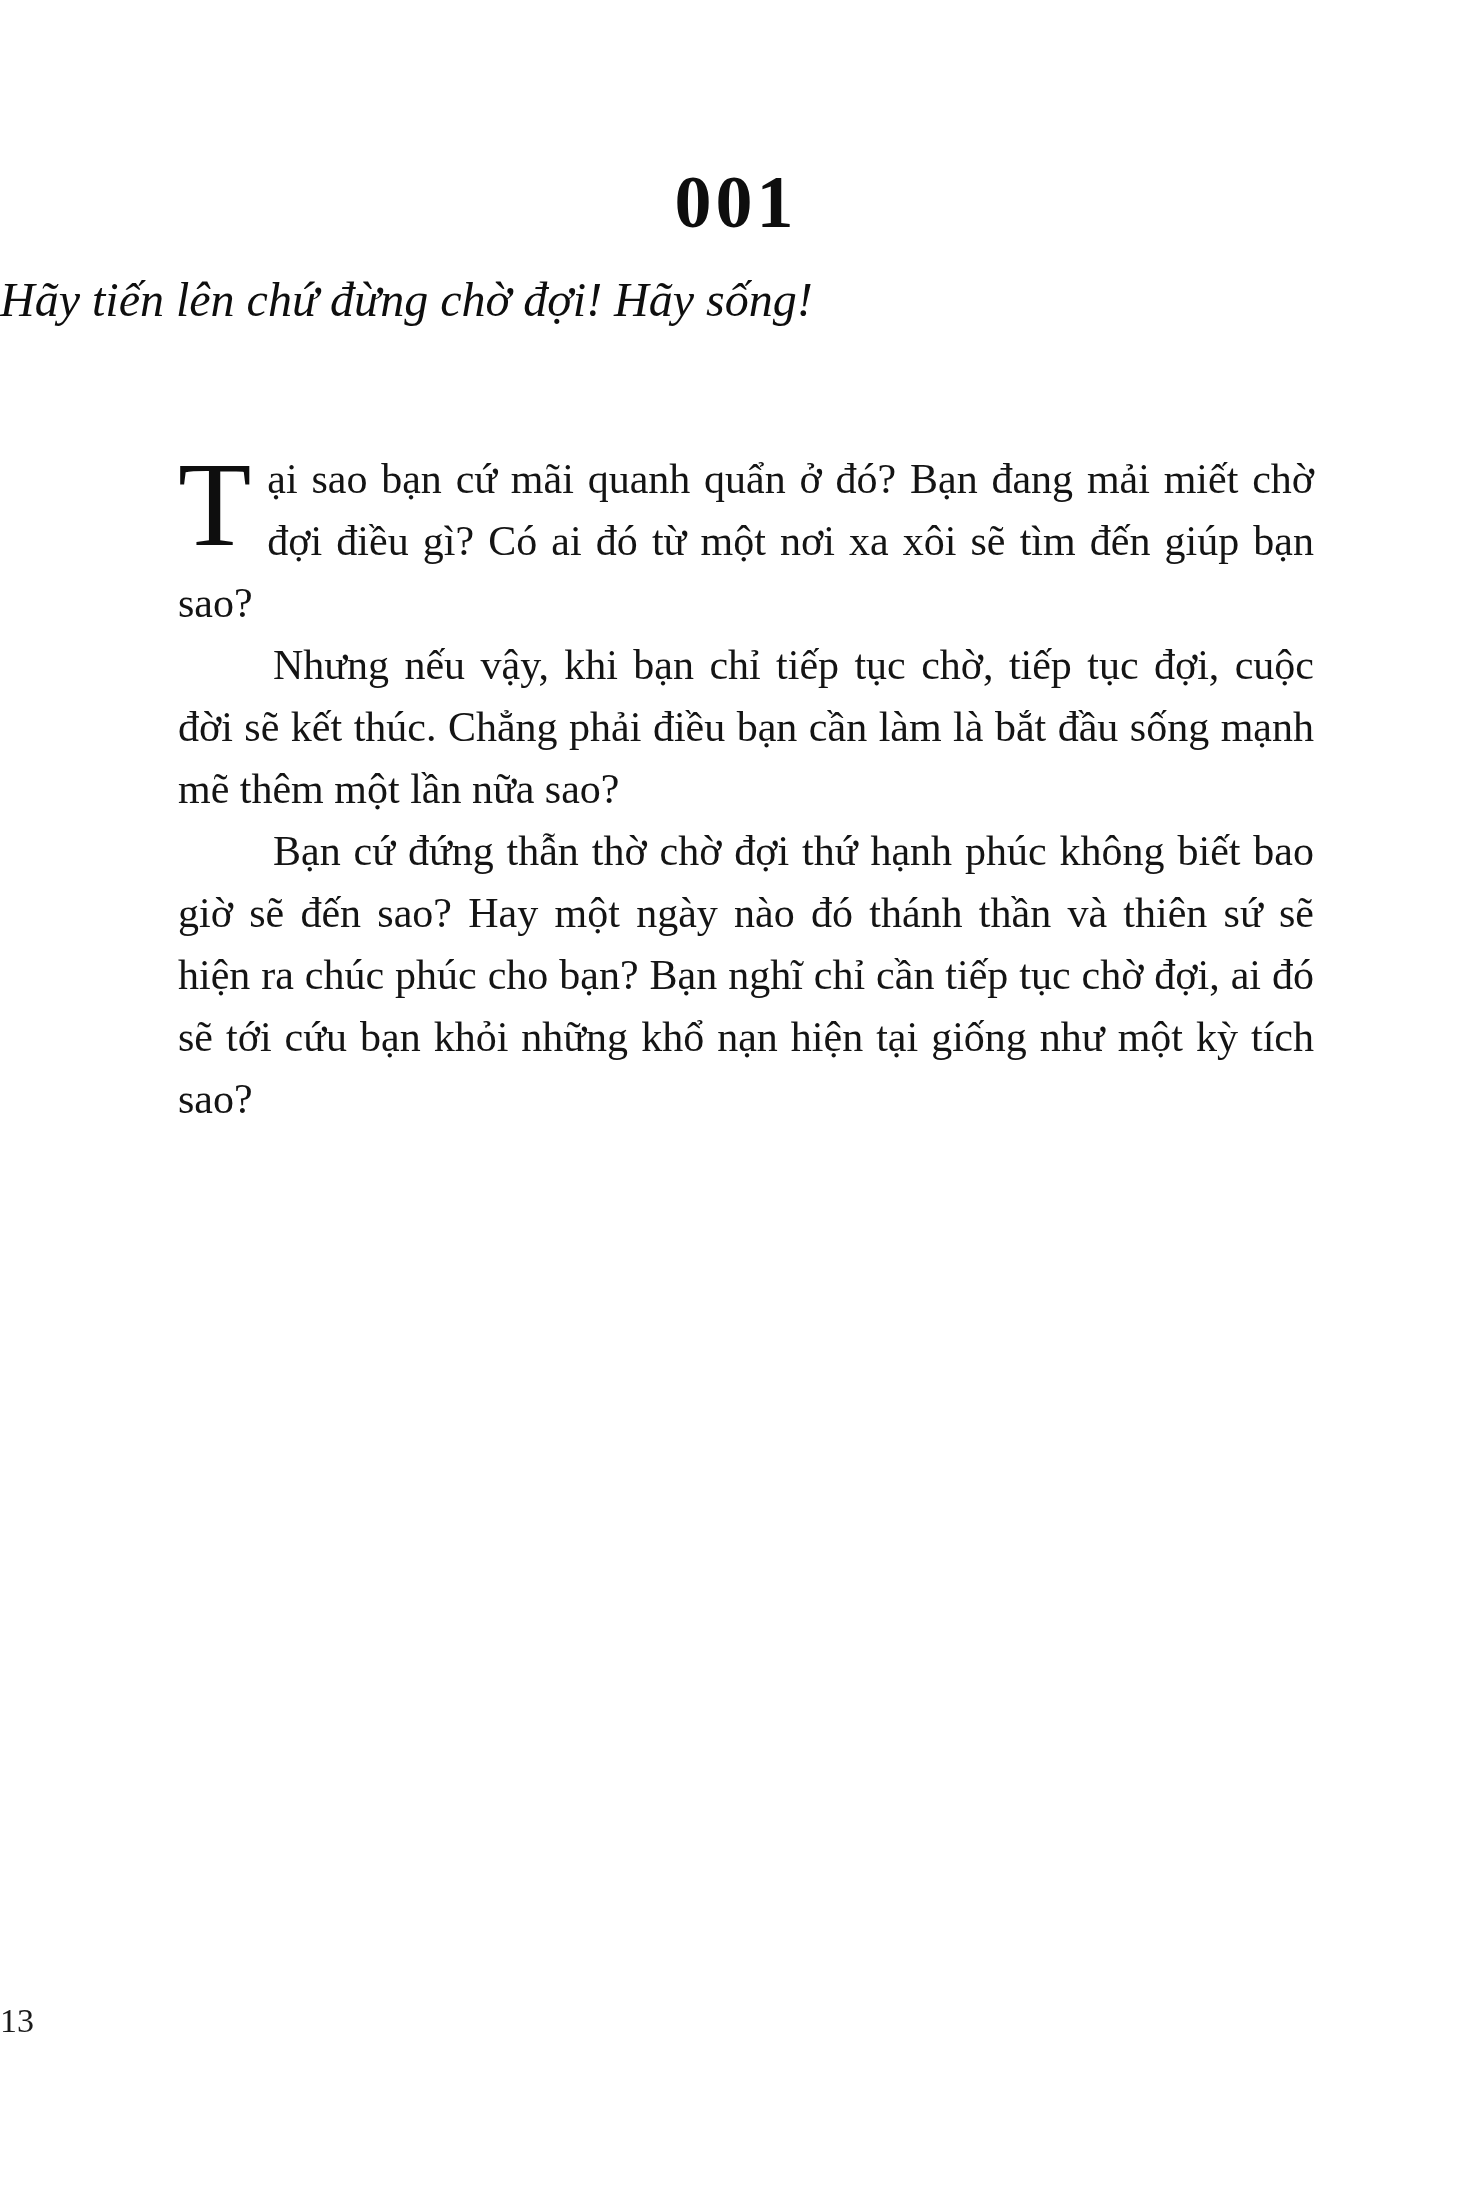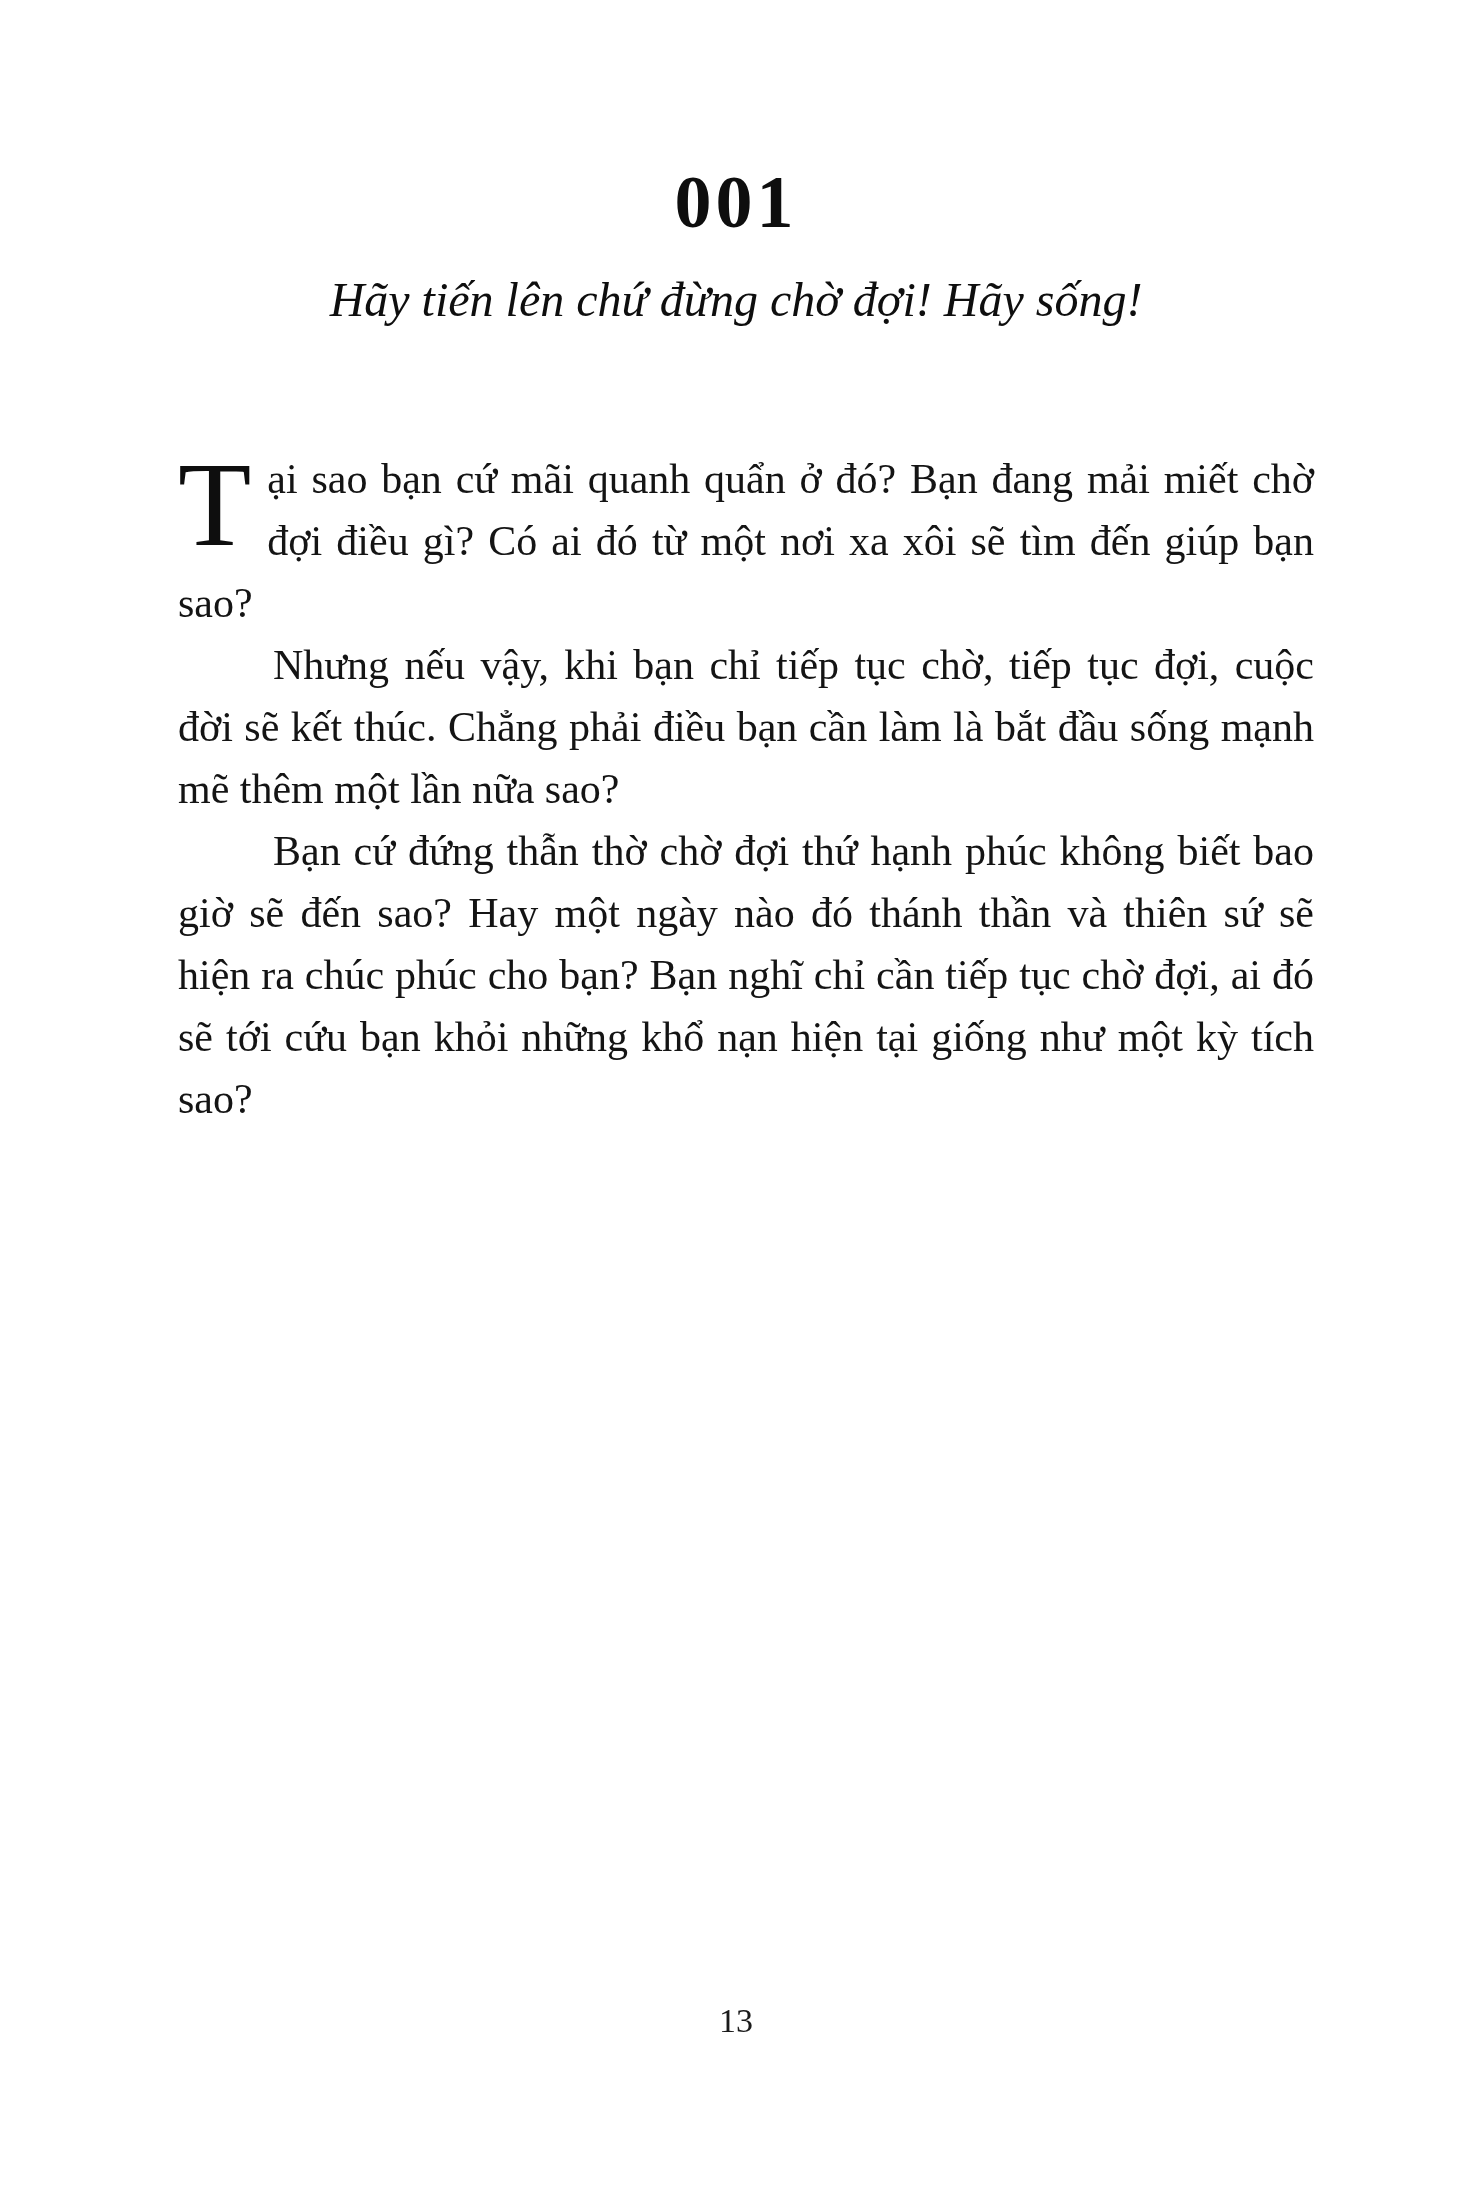--- a/index.html
+++ b/index.html
@@ -27,21 +27,21 @@
     font-size: 74px;
     font-weight: 700;
     letter-spacing: 4px;
     color: #0e0e0e;
   }
   .chapter-title {
     position: absolute;
     top: 272px;
     left: 0;
     width: 100%;
-    text-align: center;
+    text-align: left;
     font-style: italic;
     font-size: 48px;
     color: #0e0e0e;
   }
   .content {
     position: absolute;
     top: 448px;
     left: 178px;
     width: 1136px;
     font-size: 42px;
@@ -73,21 +73,21 @@
     font-style: italic;
   }
   .cit-work {
     font-style: normal;
   }
   .page-number {
     position: absolute;
     top: 2002px;
     left: 0;
     width: 100%;
-    text-align: center;
+    text-align: left;
     font-size: 34px;
     color: #1a1a1a;
   }
 </style>
 </head>
 <body>
 
 <div class="page">
 
   <div class="chapter-number">001</div>

